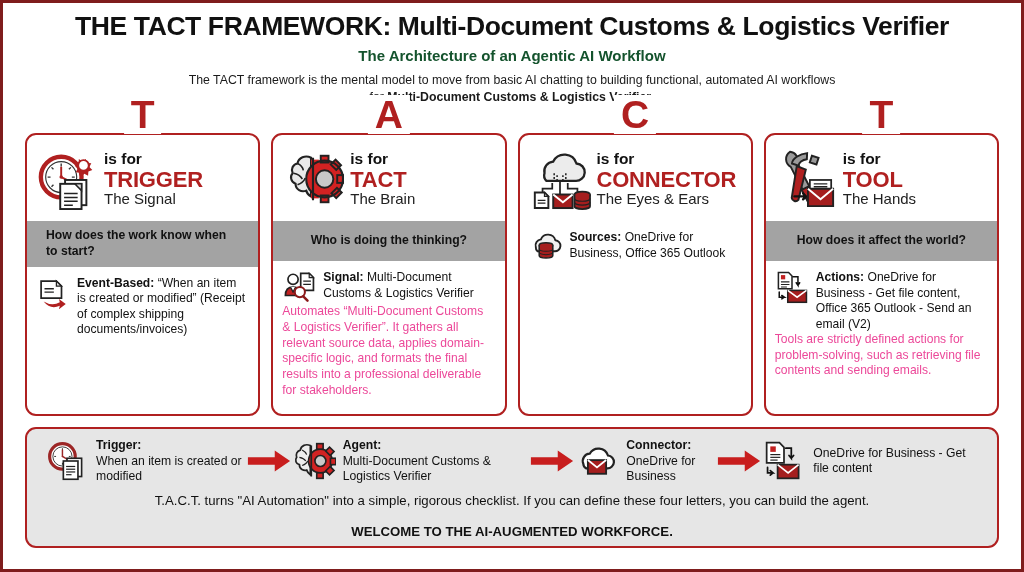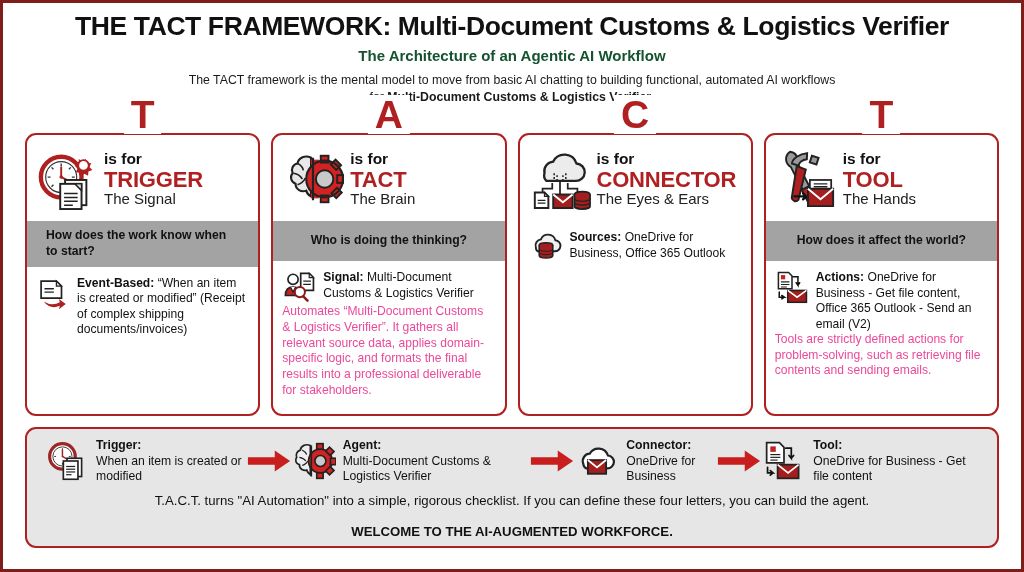--- a/index.html
+++ b/index.html
@@ -487,21 +487,20 @@
                 <line x1="9" y1="19" x2="20" y2="19"></line>
                 <line x1="9" y1="22" x2="17" y2="22"></line>
             </g>
             <path d="M26 9 h6 v11 l-2.5-3 m2.5 3 l2.5-3" fill="none" stroke="#111" stroke-width="1.9" stroke-linecap="round"></path>
             <path d="M6 30 v6 h6 l-3-2.5 m3 2.5 l-3 2.5" fill="none" stroke="#111" stroke-width="1.9" stroke-linecap="round"></path>
             <rect x="17" y="27" width="23" height="15" fill="#A51E1E" stroke="#222" stroke-width="1.9"></rect>
             <path d="M17 27 l11.5 9 11.5-9" fill="none" stroke="#fff" stroke-width="1.9"></path>
           </svg>
         </div>
         <div class="flow-text">
-          <span class="lbl">Tool:</span>
           <span>OneDrive for Business - Get file content</span>
         </div>
       </div>
 
     </div>
 
     <div class="flow-foot">
       <div class="foot-1">T.A.C.T. turns "AI Automation" into a simple, rigorous checklist. If you can define these four letters, you can build the agent.</div>
       <div class="foot-2">WELCOME TO THE AI-AUGMENTED WORKFORCE.</div>
     </div>

